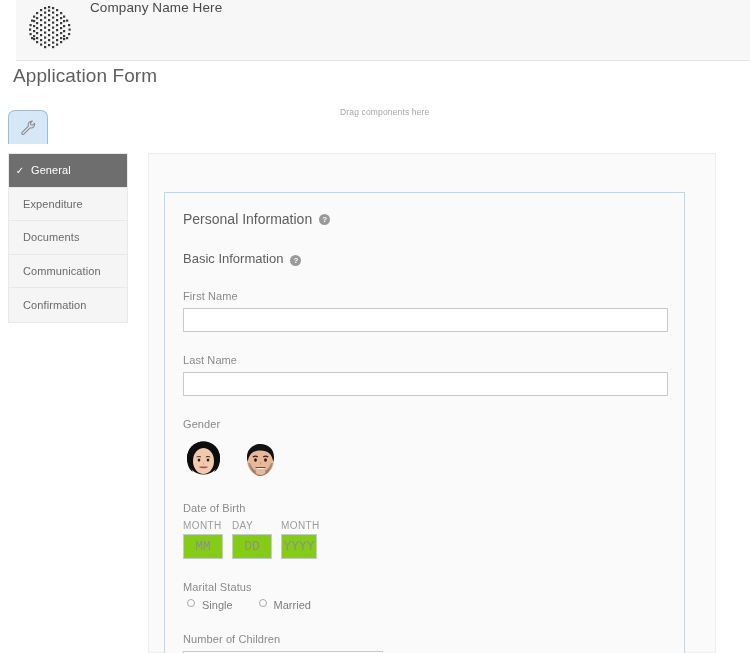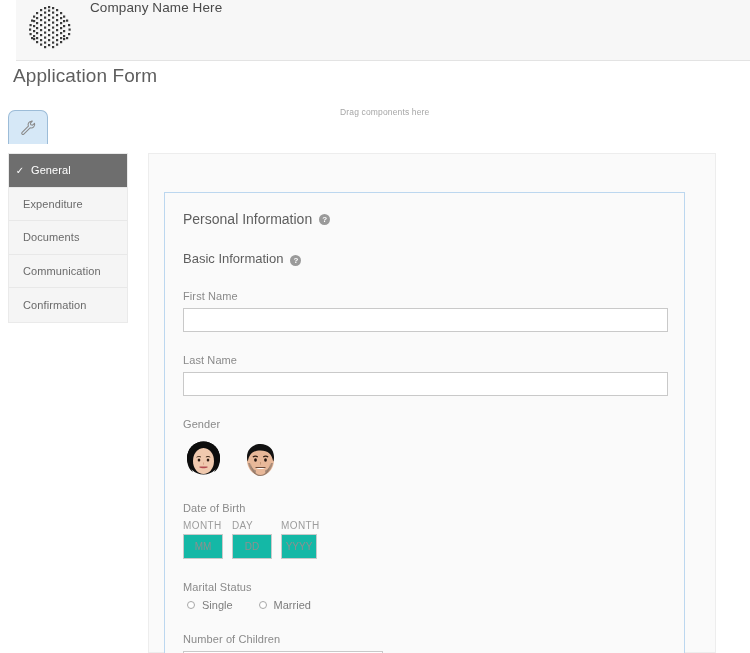--- a/index.html
+++ b/index.html
@@ -165,33 +165,33 @@
   .dob-row { display: flex; gap: 9px; margin-top: 2px; }
   .dob-cell { display: flex; flex-direction: column; }
   .dob-cap {
     font-size: 10px; color: #9c9c9c;
     margin-bottom: 3px;
     letter-spacing: 0.4px;
   }
   .dob-input {
     width: 40px; height: 25px;
     border: 1px solid #c9c9c9;
-    background: #14b8a6;
+    background: #84cc16;
     text-align: center;
-    font-size: 10px;
+    font-size: 13px;
     color: #4a4a4a;
-    font-family: Liberation Sans, sans-serif;
+    font-family: Liberation Mono, monospace;
   }
   .dob-input.year { width: 36px; }
   .dob-input::placeholder { color: #8f8f8f; opacity: 1; }
 
   
   .radio-row { display: flex; gap: 26px; margin-top: 5px; padding-left: 4px; }
   .radio-opt {
-    display: flex; align-items: center;
+    display: flex; align-items: flex-start;
     font-size: 11px; color: #7d7d7d;
     cursor: pointer;
   }
   .radio-dot {
     width: 8px; height: 8px;
     border: 1px solid #a8a8a8;
     border-radius: 50%;
     background: #fff;
     margin-right: 7px;
   }

